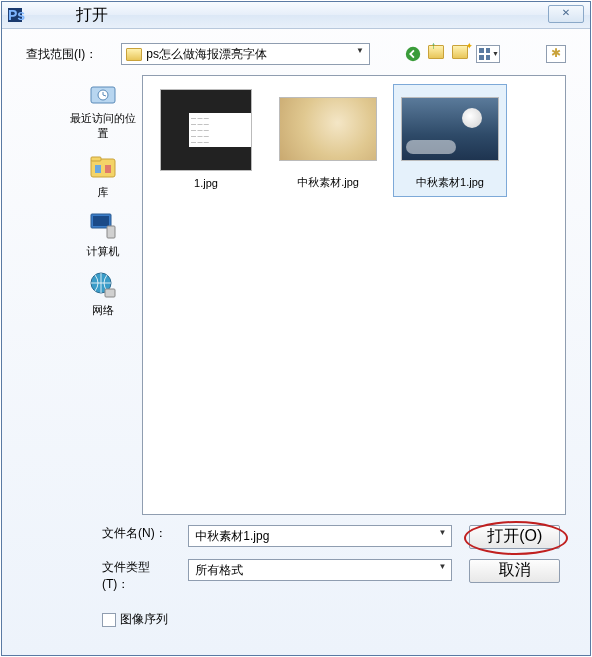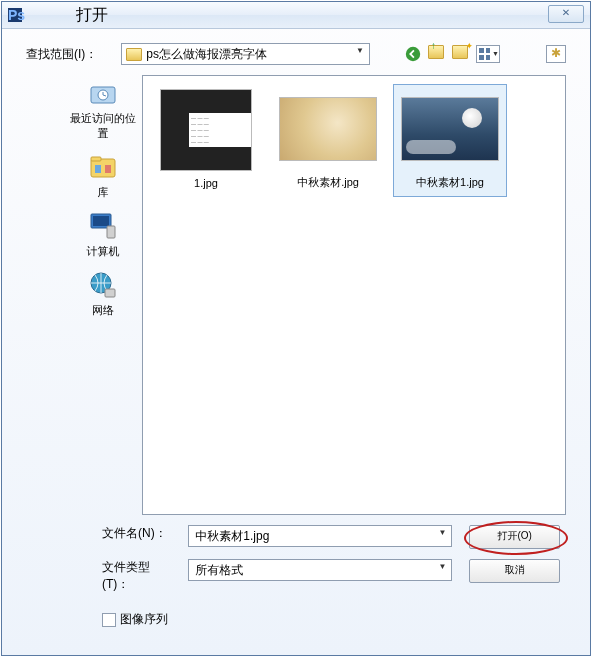--- a/index.html
+++ b/index.html
@@ -208,21 +208,21 @@
   }
   .field-combo .combo-arrow { right: 2px; }
   .action-btn {
     width: 92px;
     height: 22px;
     border: 1px solid #8f9db0;
     background: linear-gradient(to bottom,#fdfdfd,#e8e8e8);
     border-radius: 2px;
     text-align: center;
     line-height: 20px;
-    font-size: 10px;
+    font-size: 16px;
   }
   .circled {
     position: absolute;
     right: 22px;
     bottom: 100px;
     width: 100px;
     height: 30px;
     border: 2px solid #c02020;
     border-radius: 50%;
     pointer-events: none;

